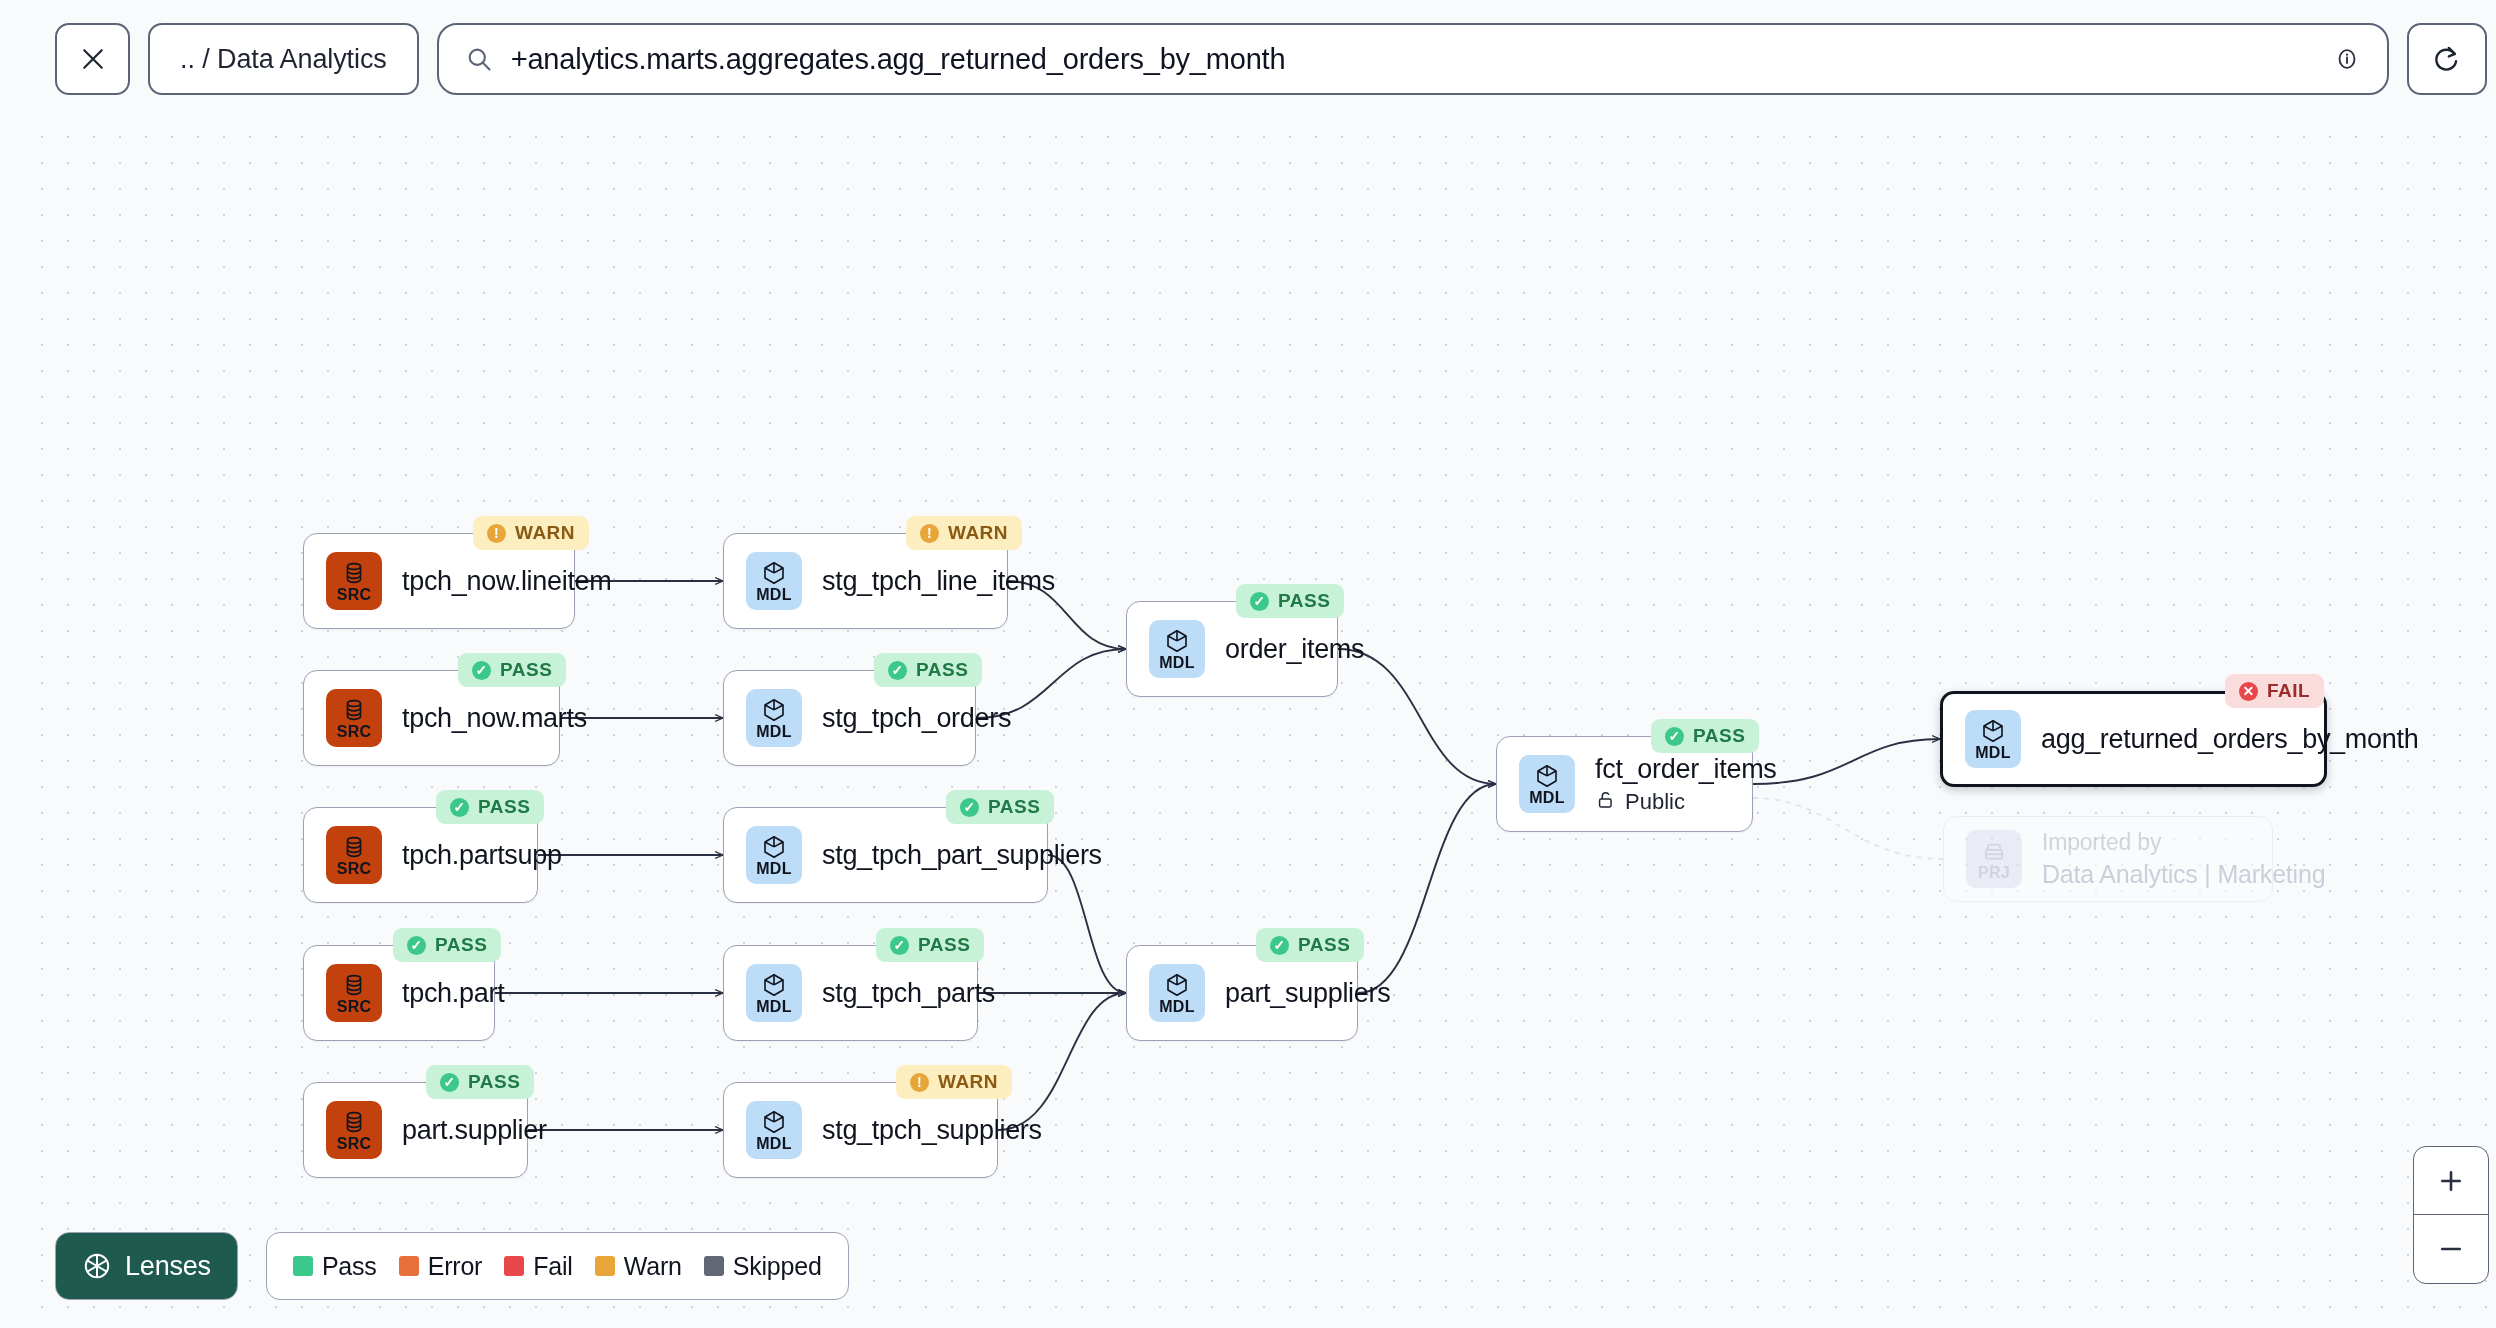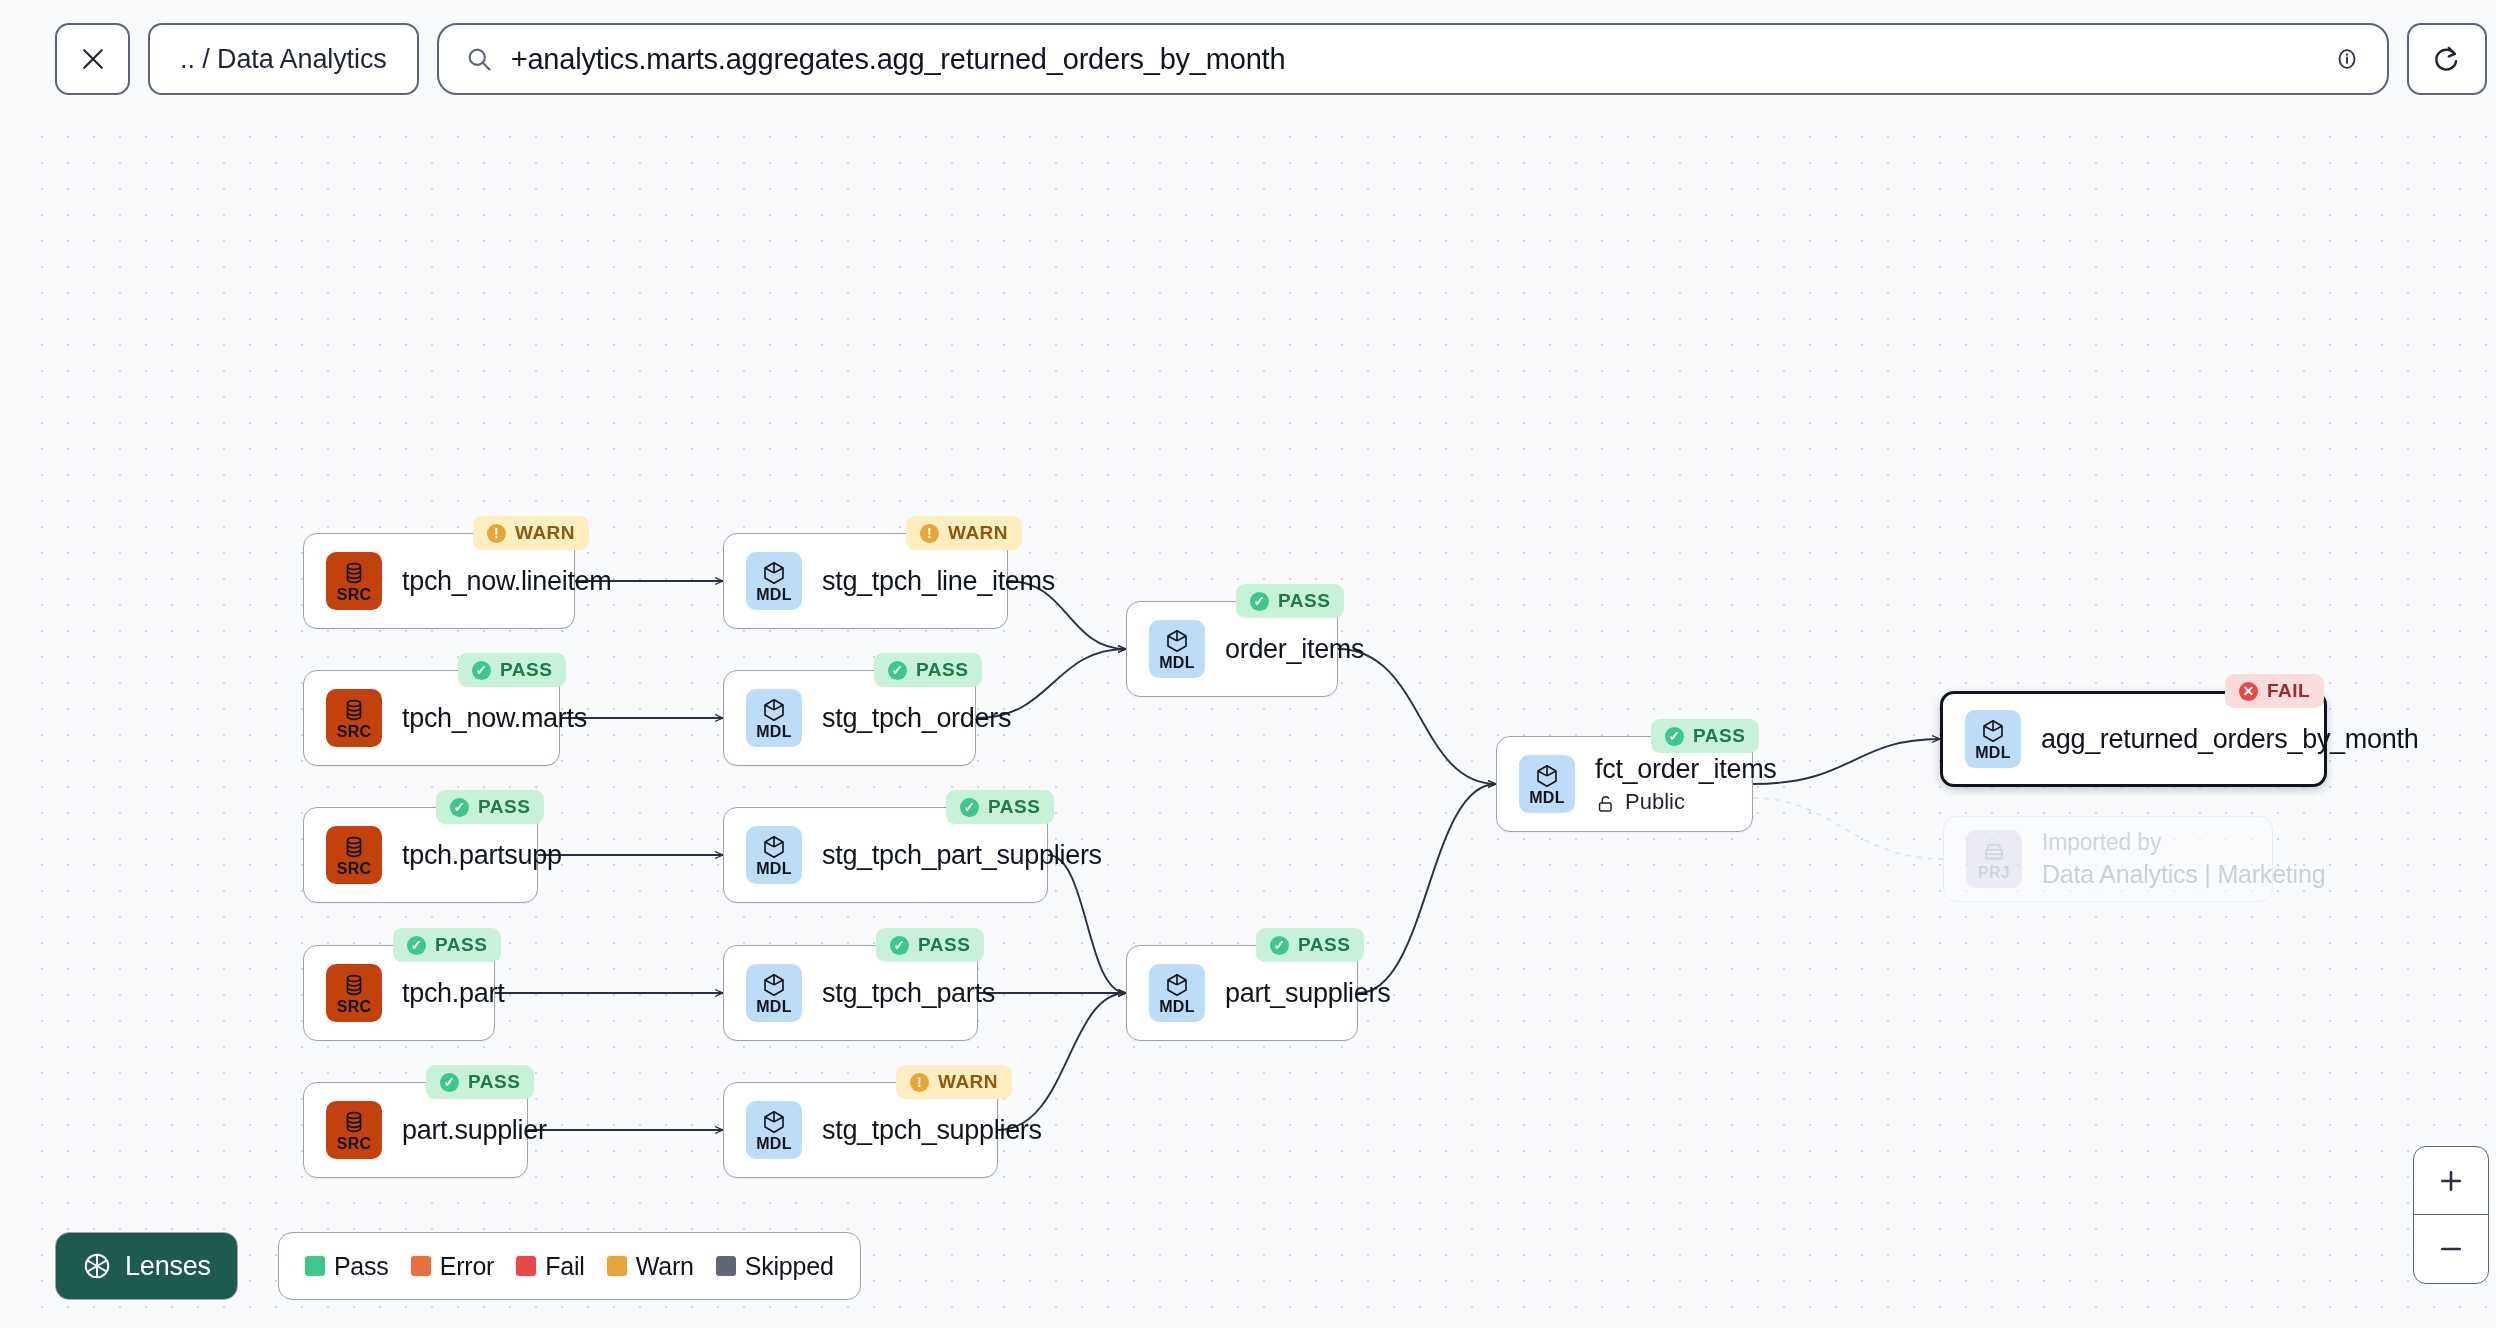--- a/index.html
+++ b/index.html
@@ -152,21 +152,21 @@
     font-size: 27px;
     color: #10141f;
     letter-spacing: -0.3px;
     white-space: nowrap;
   }
 
   .node-text { display: flex; flex-direction: column; gap: 4px; }
 
   .node-sub {
     display: flex;
-    align-items: flex-end;
+    align-items: flex-start;
     gap: 8px;
     font-size: 22px;
     color: #1f2433;
   }
 
   .ghost-line1 { font-size: 23px; color: #b9bdcb; letter-spacing: -0.2px; white-space: nowrap; }
   .ghost-line2 { font-size: 25px; color: #b0b5c4; letter-spacing: -0.2px; white-space: nowrap; }
 
   
   .status {
@@ -198,21 +198,21 @@
   .dot.warn { background: #e8a53a; }
   .dot.fail { background: #e8484a; }
   .dot .gl { font-size: 14px; color: #ffffff; font-weight: 700; line-height: 1; }
 
   
   .bottombar {
     position: absolute;
     left: 32px; bottom: 28px;
     display: flex;
     align-items: center;
-    gap: 40px;
+    gap: 28px;
     z-index: 50;
   }
 
   .lenses-group {
     display: flex;
     align-items: stretch;
     border-radius: 14px;
     overflow: hidden;
     background: #ffffff;
     border: 1.5px solid #9aa2b4;

